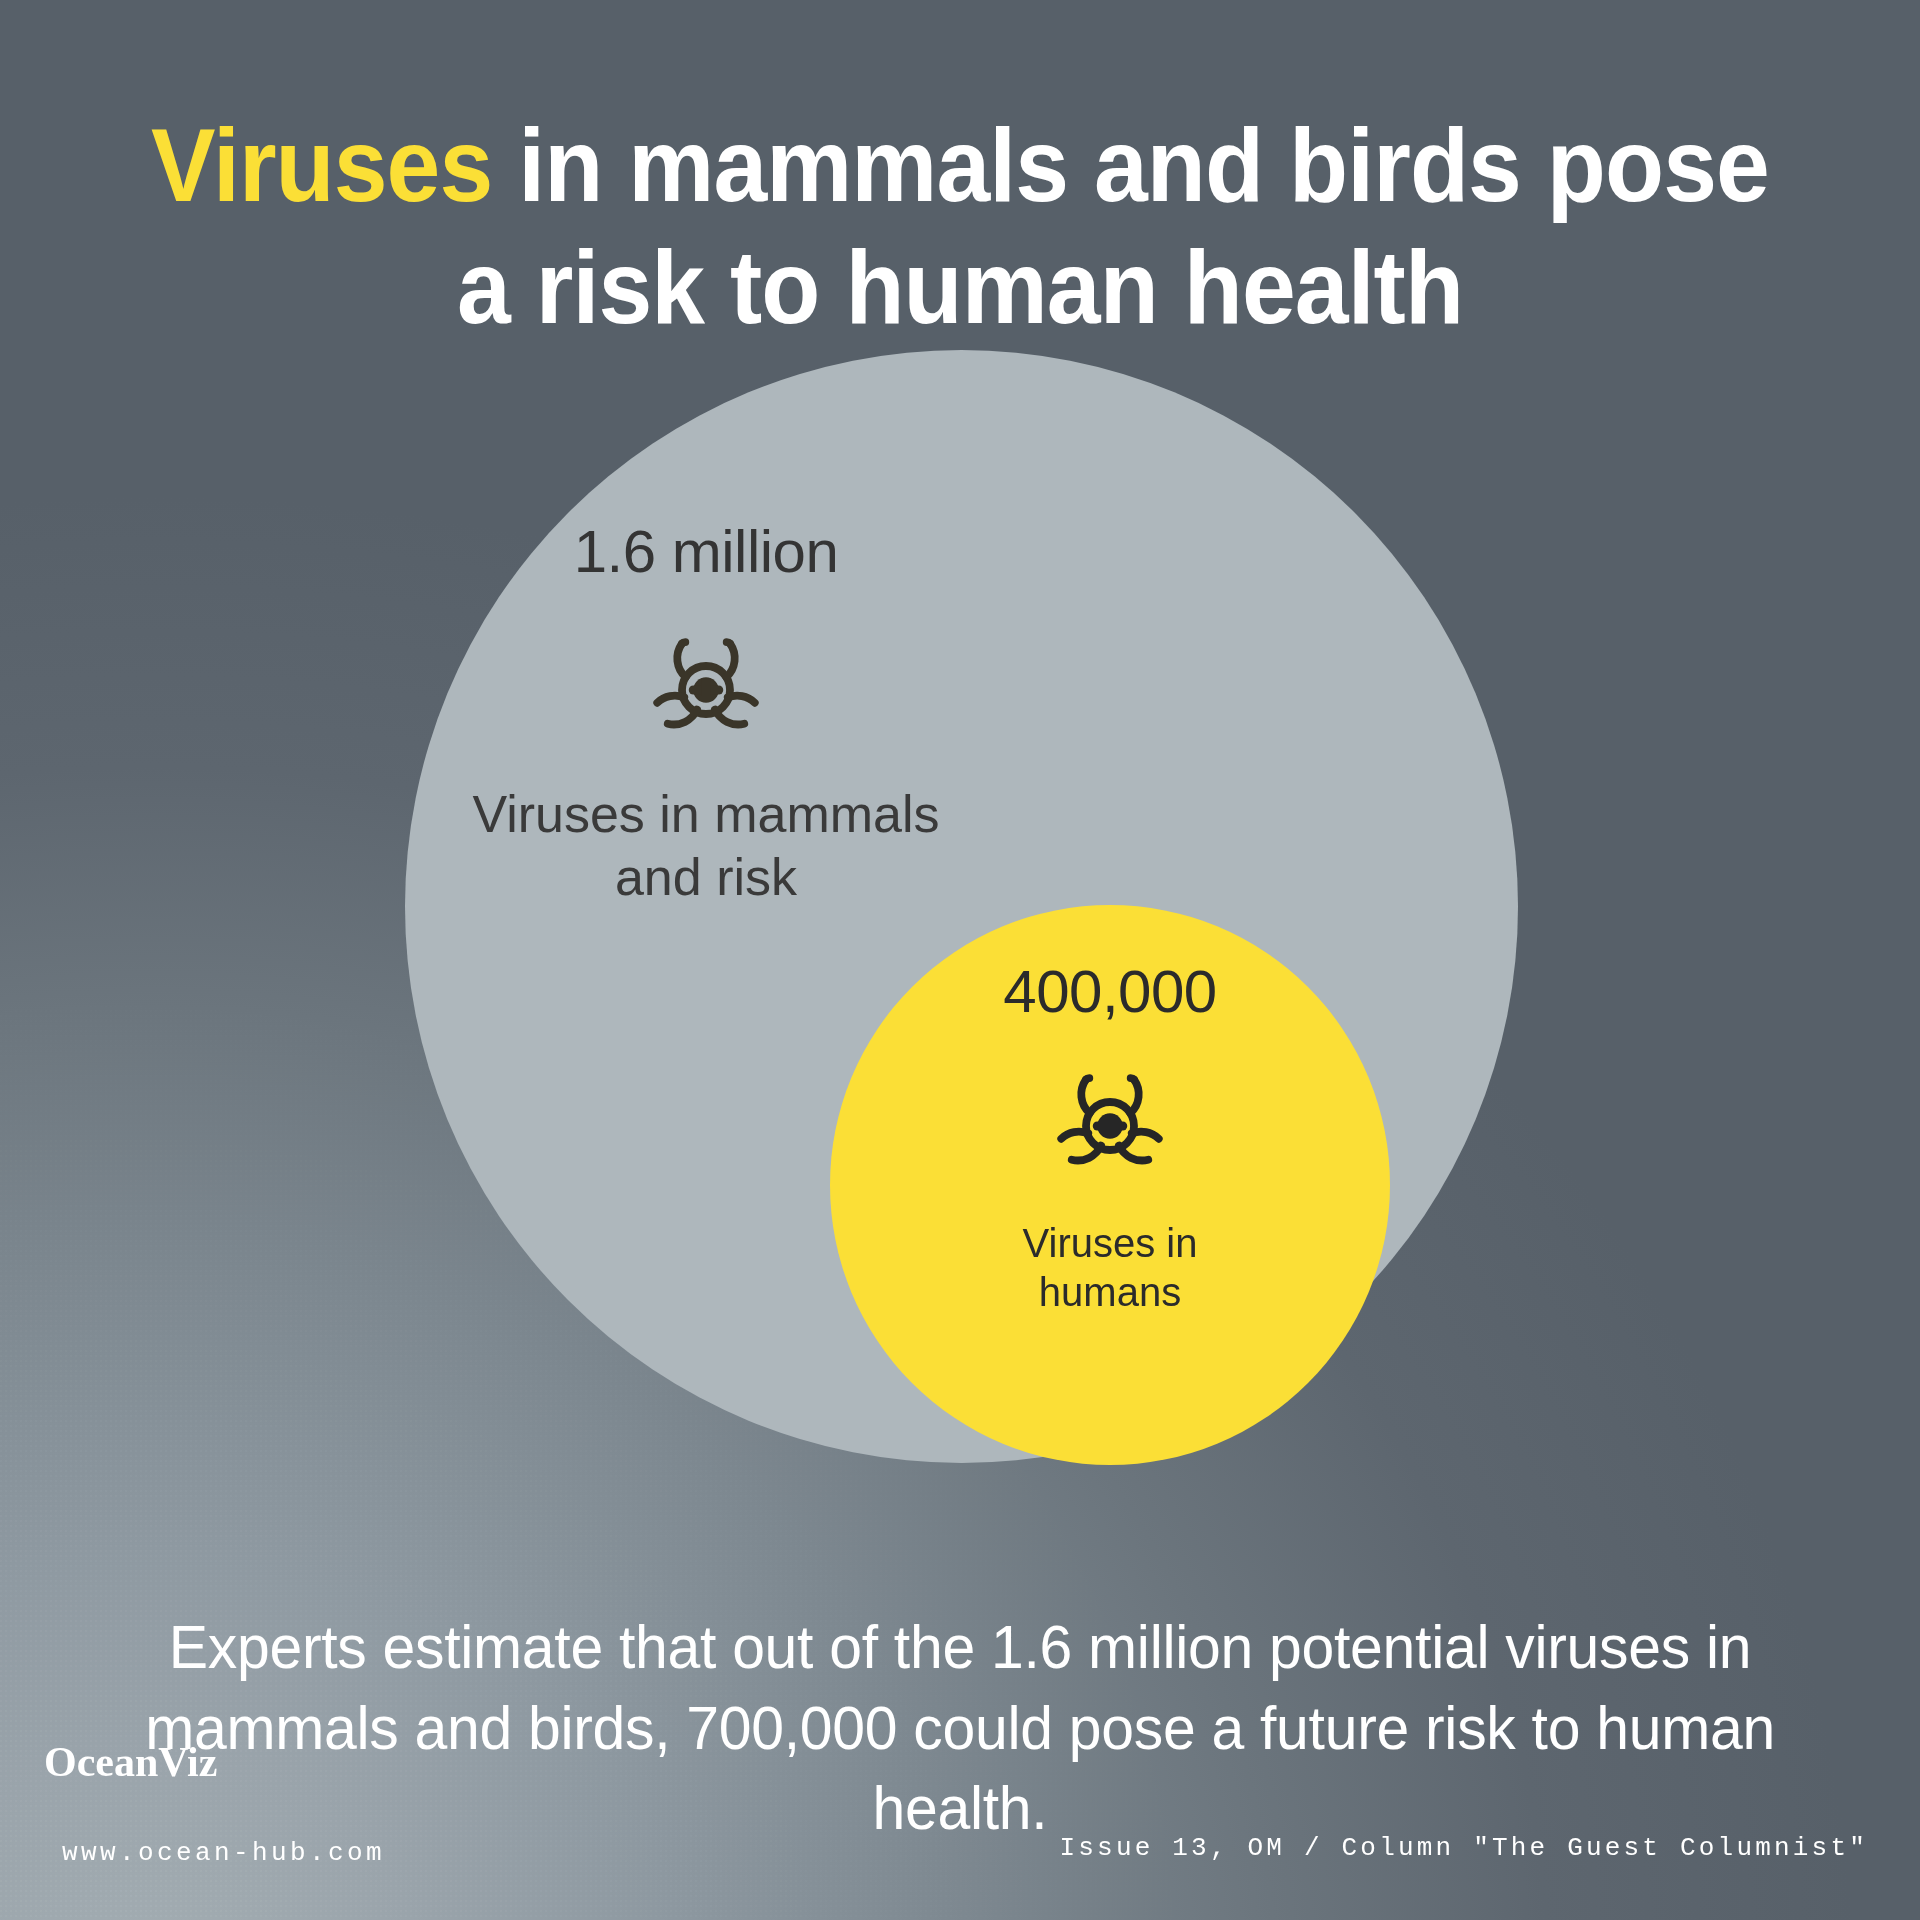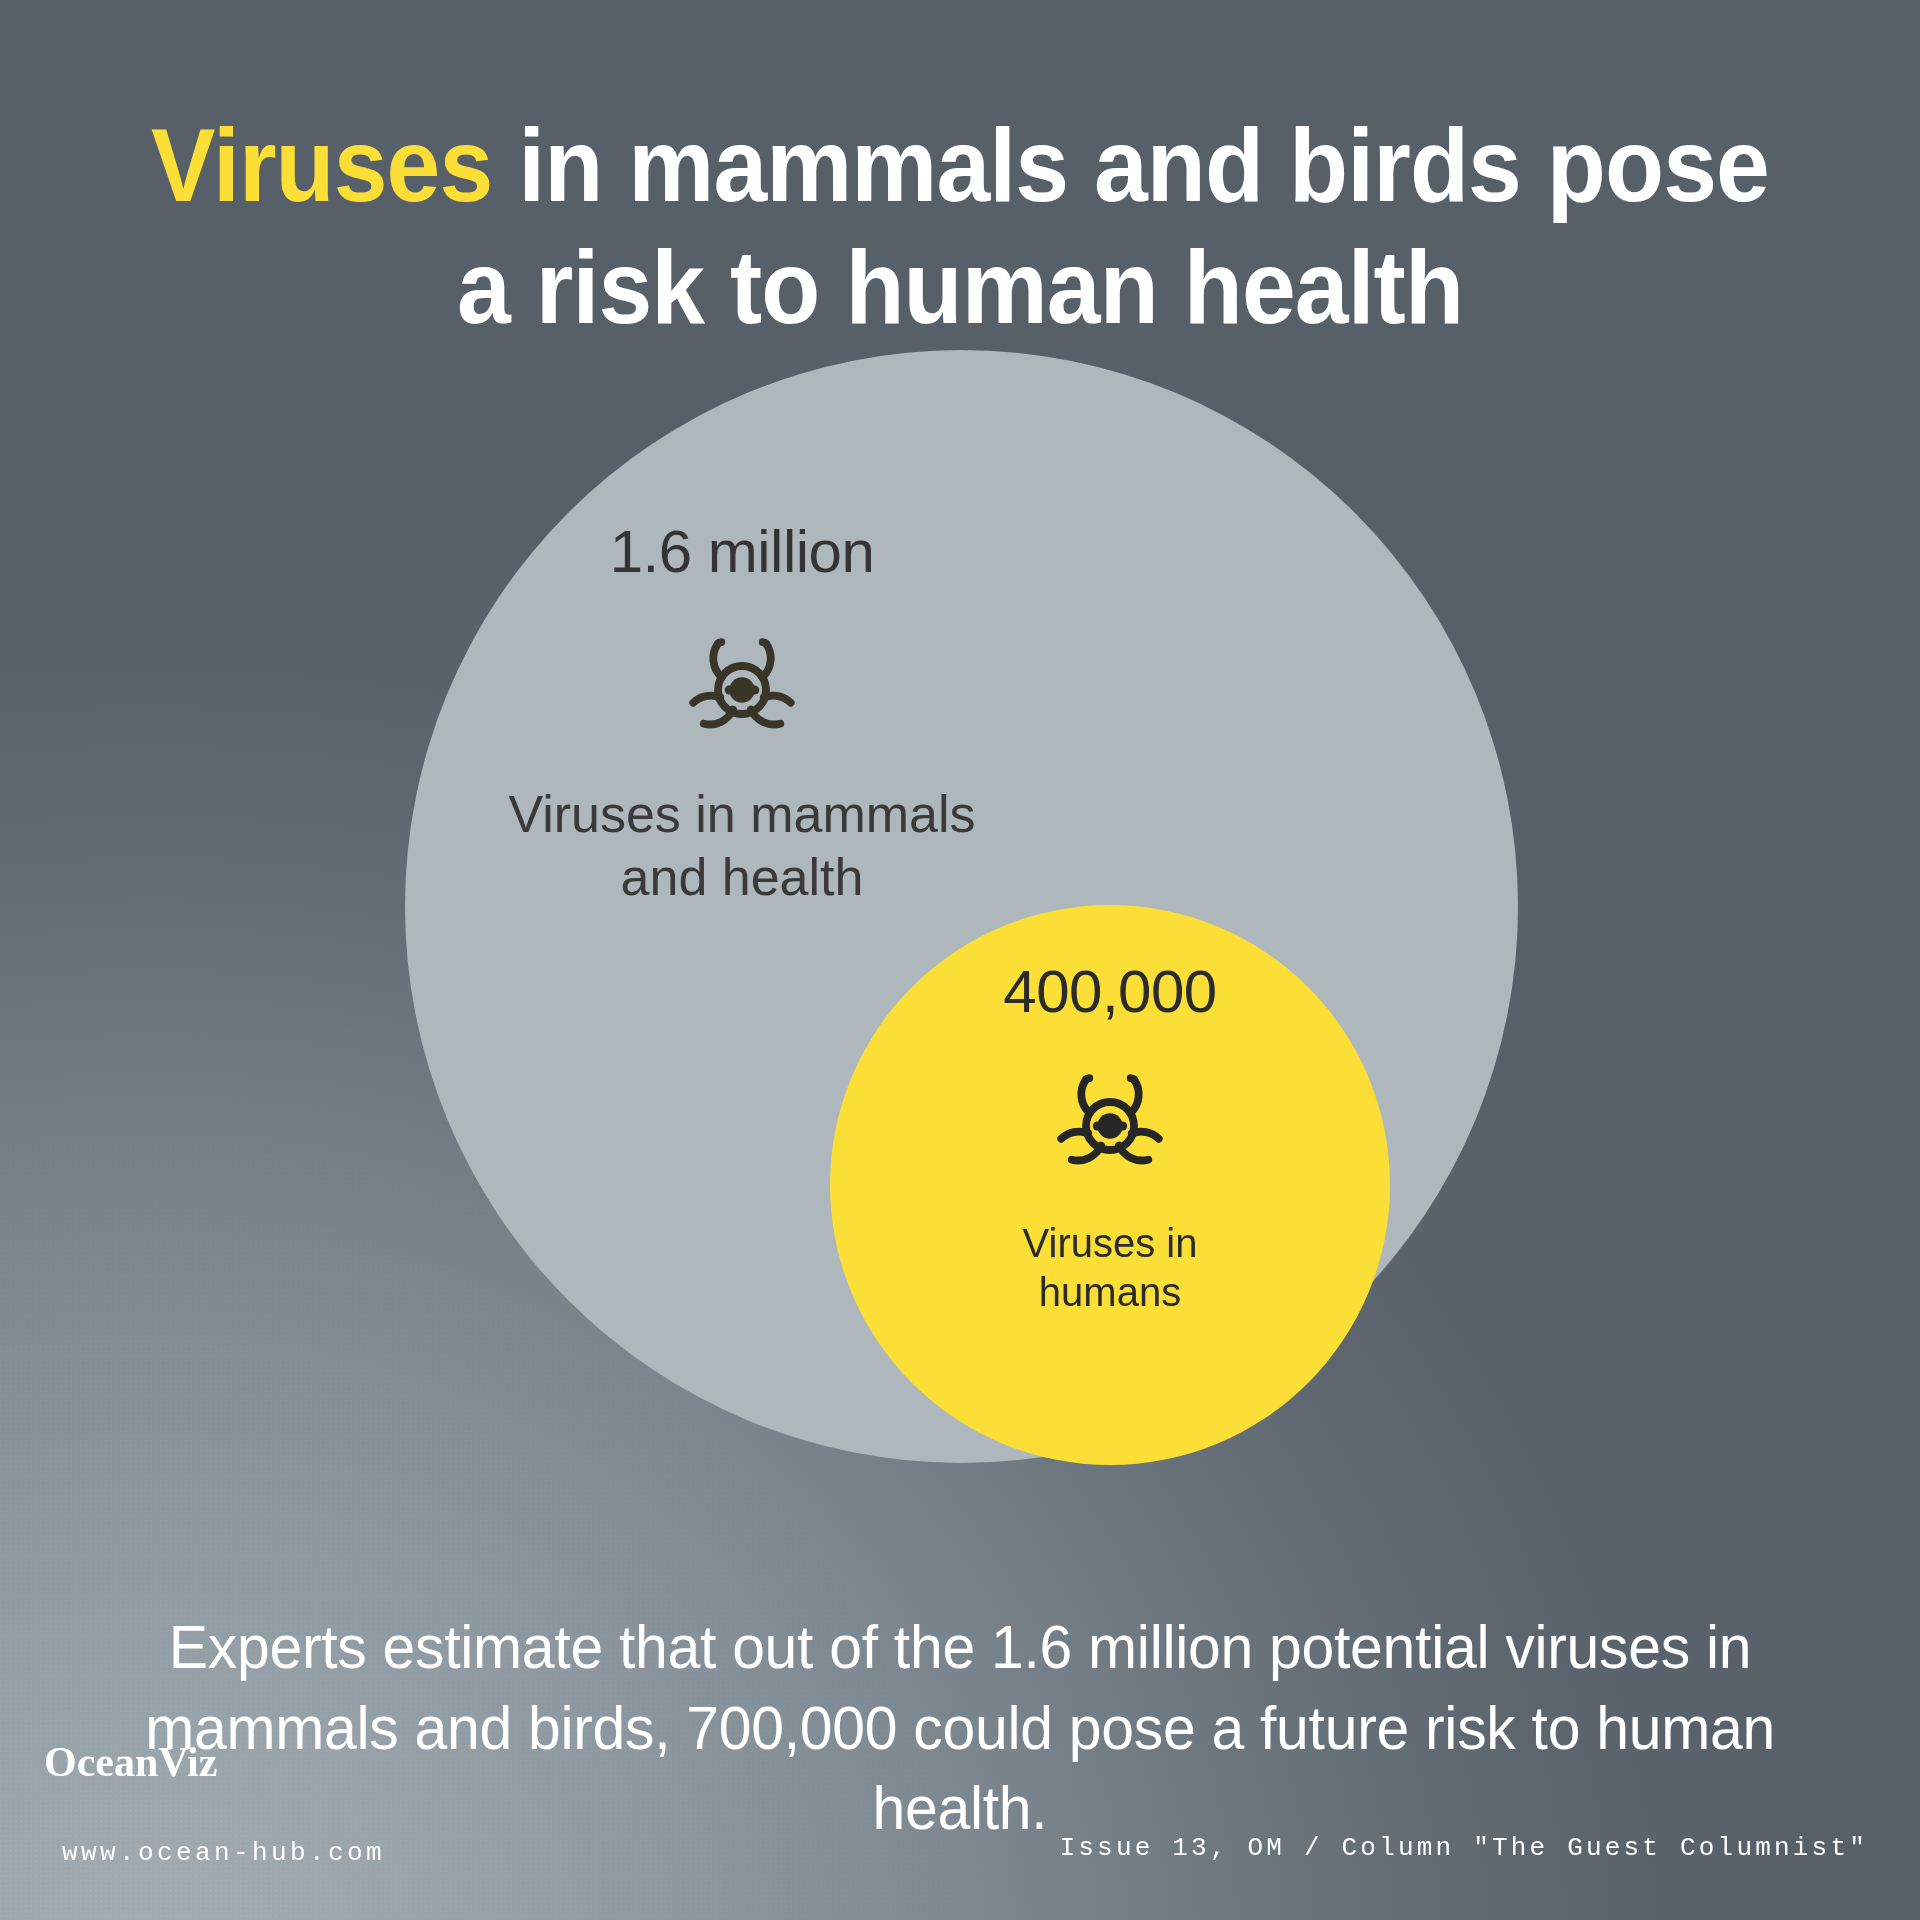--- a/index.html
+++ b/index.html
@@ -67,21 +67,21 @@
     background: #fbdf36;
   }
 
   
   .circle-content {
     position: absolute;
     text-align: center;
     color: #343434;
   }
   #big-content {
-    left: 472px;
+    left: 436px;
     top: 520px;
     width: 540px;
   }
   #small-content {
     left: 870px;
     top: 960px;
     width: 480px;
   }
   .big-number {
     font-size: 60px;
@@ -193,21 +193,21 @@
         </g>
         <g fill="#3a3529">
           <circle cx="50" cy="54" r="8.5"></circle>
           <path d="M41.5 51 h17 a3 3 0 0 1 0 6 h-17 a3 3 0 0 1 0 -6 z"></path>
           <path d="M47 46 l6 0 l0 12 l-6 0 z"></path>
         </g>
       </svg>
     </div>
     <div class="caption-label">
       <span>Viruses in mammals</span><br>
-      <span>and health</span>
+      <span>and risk</span>
     </div>
   </div>
 
   <div id="small-content" class="circle-content">
     <div class="small-number">400,000</div>
     <div class="icon-wrap">
       <svg width="150" height="150" viewBox="0 0 100 100" aria-hidden="true">
         <g fill="none" stroke="#262626" stroke-width="5.2" stroke-linecap="round">
           <circle cx="50" cy="54" r="16"></circle>
           <path d="M36.5 45.5 A17 17 0 0 1 34 23"></path>

